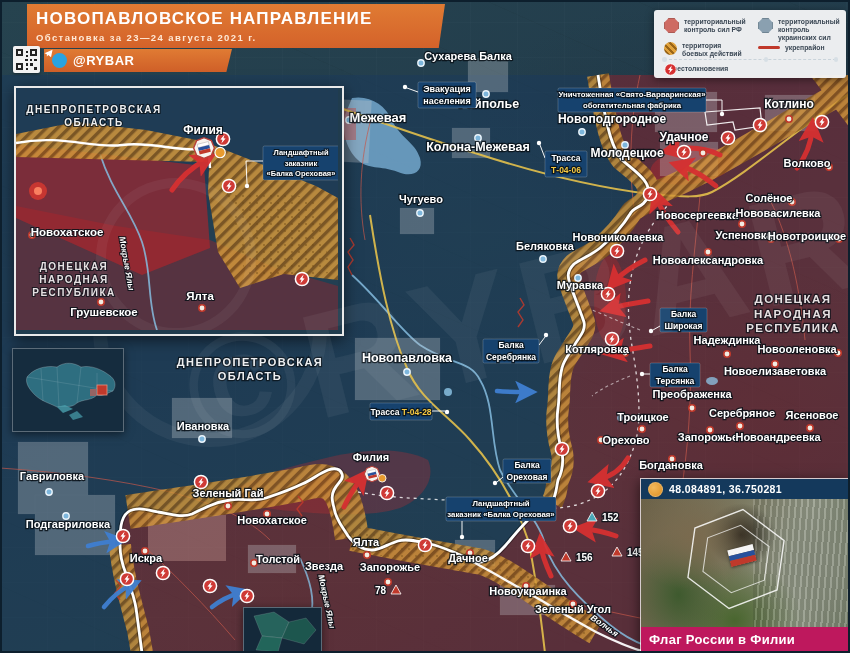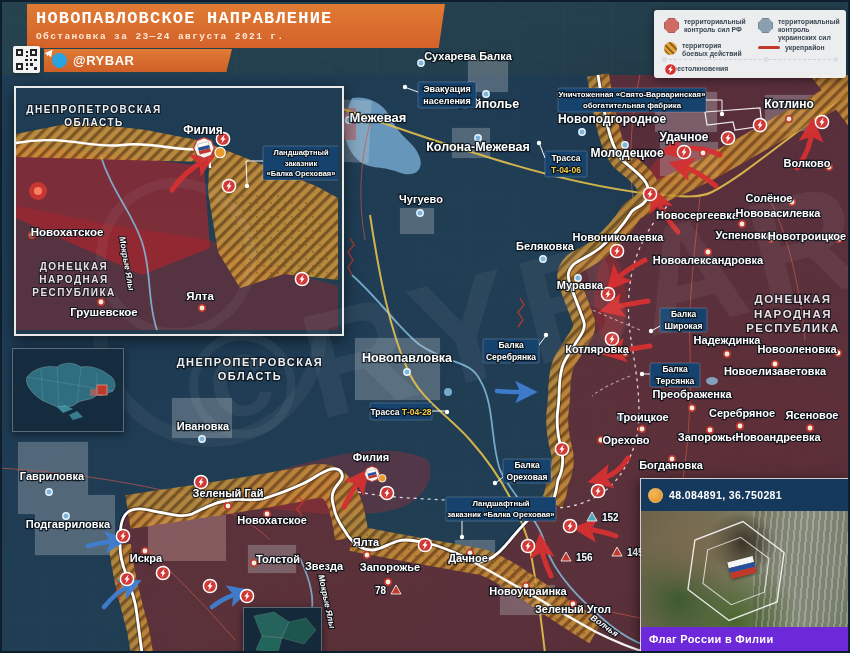--- a/index.html
+++ b/index.html
@@ -28,21 +28,21 @@
   text.region-red{fill:#cfd6de;opacity:.85;letter-spacing:1.5px;stroke-width:1.6px;}
   text.riverlbl{font-style:italic;font-weight:normal;fill:#bcd9ee;stroke-width:1.4px;}
   .dot-ru{fill:#f2ece2;stroke:#c0392b;stroke-width:1.6;}
   .dot-ua{fill:#7db6dc;stroke:#eaf4fb;stroke-width:1.4;}
   .callout-box{fill:#16426e;stroke:rgba(255,255,255,.28);stroke-width:.7;}
   .leader{stroke:#fff;stroke-width:1;fill:none;opacity:.95;}
   
   .banner{position:absolute;left:27px;top:4px;width:418px;height:44px;
     background:linear-gradient(180deg,#e07b33,#d4622a);
     clip-path:polygon(0 0,100% 0,98.5% 100%,0 100%);
-    box-shadow:0 2px 6px rgba(0,0,0,.4);padding:5px 0 0 9px;box-sizing:border-box;font-family:Liberation Mono, monospace;}
+    box-shadow:0 2px 6px rgba(0,0,0,.4);padding:5px 0 0 9px;box-sizing:border-box;}
   .banner-title{color:#fff;font-size:17px;font-weight:bold;letter-spacing:1.2px;white-space:nowrap;}
   .banner-sub{color:#ffe9d6;font-size:9.5px;font-weight:bold;letter-spacing:1.4px;margin-top:3px;}
   .brand-strip{position:absolute;left:44px;top:49px;width:188px;height:23px;
     background:linear-gradient(180deg,#e07b33,#cf5f28);
     clip-path:polygon(0 0,100% 0,97% 100%,0 100%);
     display:flex;align-items:center;gap:6px;padding-left:8px;box-sizing:border-box;
     box-shadow:0 2px 5px rgba(0,0,0,.35);}
   .tg-badge{width:15px;height:15px;border-radius:50%;background:#2aa3e0;display:flex;
     align-items:center;justify-content:center;flex:0 0 auto;}
   .brand-handle{color:#fff;font-weight:bold;font-size:13px;letter-spacing:.5px;}
@@ -62,37 +62,37 @@
   .legend-divider i{position:absolute;top:-3px;width:4.5px;height:4.5px;border-radius:50%;background:#d7dfe5;}
   
   .inset-tl{position:absolute;left:14px;top:86px;width:326px;height:246px;background:#203c4e;
     border:2px solid #e9e9e9;box-shadow:0 4px 14px rgba(0,0,0,.55);}
   .mini-inset{position:absolute;background:#152c3e;border:1px solid rgba(255,255,255,.3);
     box-shadow:0 2px 8px rgba(0,0,0,.5);}
   
   .photo{position:absolute;left:640px;top:478px;width:208px;height:172px;
     border:1px solid rgba(255,255,255,.75);box-shadow:0 3px 12px rgba(0,0,0,.6);
     display:flex;flex-direction:column;}
-  .photo-bar{height:32px;background:#14395c;display:flex;align-items:center;gap:6px;
+  .photo-bar{height:20px;background:#14395c;display:flex;align-items:center;gap:6px;
     padding:0 7px;flex:0 0 auto;}
   .geo-dot{width:13px;height:13px;border-radius:50%;background:radial-gradient(circle at 35% 35%,#f3b95b,#dd8f22);
     border:1px solid #fff3;flex:0 0 auto;}
   .photo-coords{color:#fff;font-size:10.5px;font-weight:bold;letter-spacing:.4px;}
   .photo-img{flex:1;position:relative;overflow:hidden;
     background:
       radial-gradient(ellipse 90px 70px at 25% 30%,#7a6a4e,transparent 75%),
       radial-gradient(ellipse 70px 90px at 18% 75%,#3e5a2e,transparent 70%),
       radial-gradient(ellipse 90px 80px at 45% 95%,#49662f,transparent 75%),
       radial-gradient(ellipse 50px 45px at 48% 28%,#241f18,transparent 70%),
       radial-gradient(ellipse 90px 120px at 85% 50%,#8d9383,transparent 80%),
       linear-gradient(100deg,#6b6148 0%,#7c7a62 45%,#9aa08e 75%,#6f7a64 100%);
     filter:blur(.4px);}
   .photo-wall{position:absolute;right:0;top:0;width:46%;height:100%;opacity:.5;
     background:repeating-linear-gradient(95deg,rgba(255,255,255,.28) 0 2px,rgba(40,45,35,.3) 2px 6px);}
-  .photo-caption{height:24px;background:#6d28d9;color:#fff;font-size:11px;font-weight:bold;
+  .photo-caption{height:24px;background:#be185d;color:#fff;font-size:13px;font-weight:bold;
     display:flex;align-items:center;padding:0 8px;flex:0 0 auto;letter-spacing:.3px;}
   .hex-outline{position:absolute;left:40px;top:8px;width:110px;height:104px;transform:rotate(8deg);}
   .hex-outline svg{position:static;}
   .ruflag{position:absolute;left:88px;top:48px;width:26px;height:17px;transform:rotate(-14deg);
     box-shadow:0 1px 3px rgba(0,0,0,.5);}
   .ruflag div{height:33.3%;}
   
   .wm{position:absolute;left:180px;top:240px;width:600px;color:rgba(255,255,255,.055);
     font-size:150px;font-weight:bold;transform:rotate(-14deg);letter-spacing:10px;
     pointer-events:none;user-select:none;}

